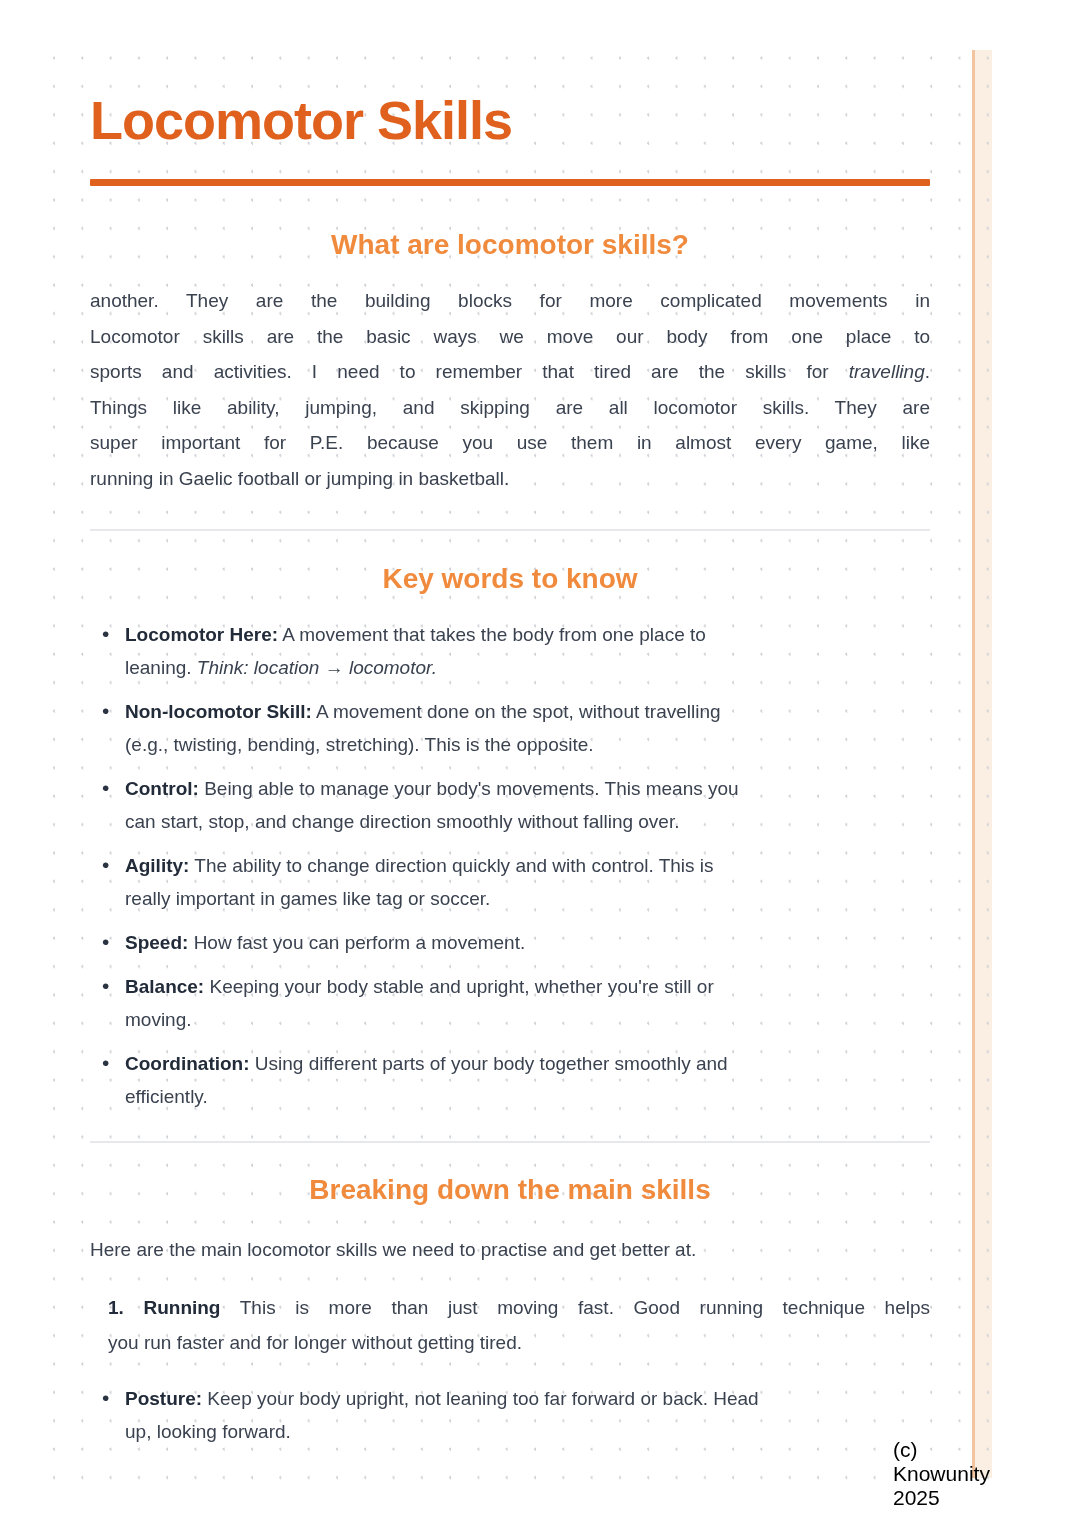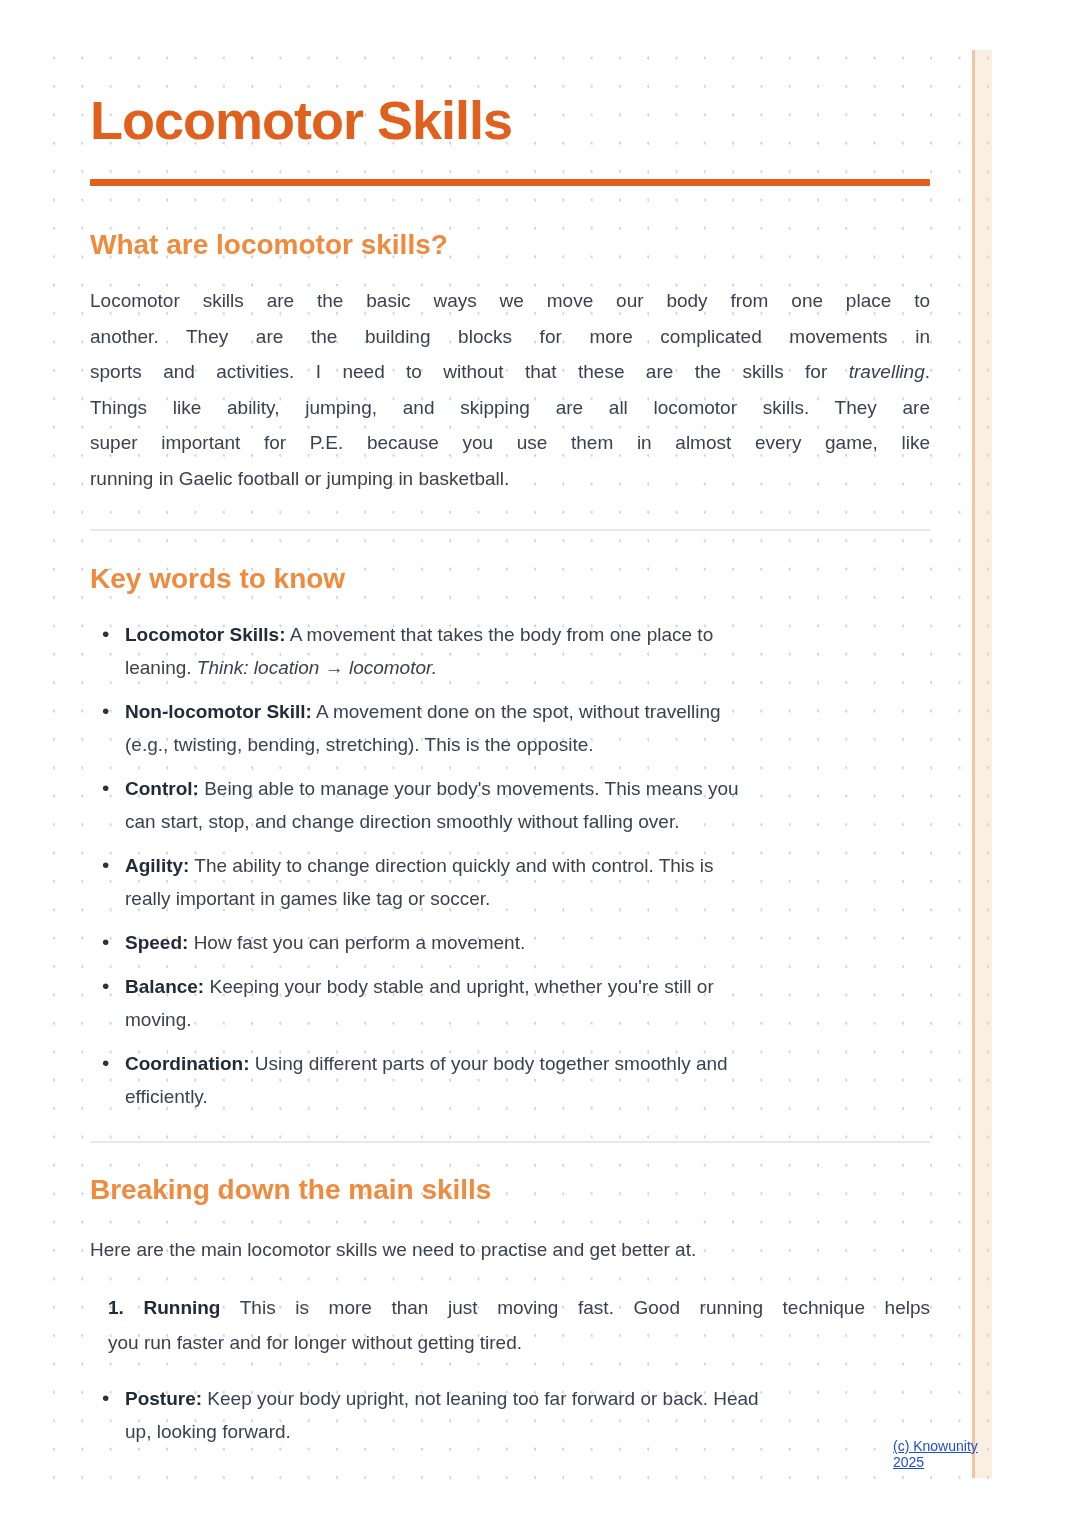--- a/index.html
+++ b/index.html
@@ -21,21 +21,21 @@
   }
   .content {
     position:absolute; left:90px; top:0; width:840px; z-index:2;
     color:#3A4250; font-size:19px;
   }
   h1 {
     margin:90px 0 0; font-size:54px; line-height:60px; font-weight:700;
     color:#E0611E; letter-spacing:-1px;
   }
   .rule { margin-top:29px; height:7px; background:#E0611E; border-radius:1px; }
-  h2 { font-size:28px; line-height:34px; font-weight:700; color:#F08A3D; margin:0; }
+  h2 { font-size:28px; line-height:34px; font-weight:700; color:#F08A3D; margin:0;text-align:center; }
   .h2-what  { margin-top:42px; }
   .h2-key   { margin-top:31px; }
   .h2-break { margin-top:30px; }
   .intro { margin-top:21px; }
   .intro .ln { line-height:35.5px; text-align:justify; text-align-last:justify; }
   .intro .ln.last { text-align-last:left; }
   hr.sep { border:none; border-top:2px solid #E7E8EB; margin:33px 0 0; }
   hr.sep2 { margin-top:28px; }
   ul.kw { list-style:none; margin:22px 0 0; padding:0; }
   ul.kw li { position:relative; padding-left:35px; line-height:33px; margin-bottom:11px; }
@@ -46,50 +46,50 @@
   ul.kw .l2 { display:block; }
   .b { font-weight:700; color:#222B39; }
   em { font-style:italic; }
   .lead { margin-top:26px; line-height:33px; }
   .skillp { margin-top:25px; }
   .skillp .ln { line-height:34.5px; text-align:justify; text-align-last:justify;margin-left:18px; }
   .skillp .ln.last { text-align-last:left; }
   ul.kw.post { margin-top:22px; }
   .watermark {
     position:absolute; left:893px; top:1438px; z-index:3;
-    font-size:14px; color:#1d4ed8;text-decoration:underline;
+    font-size:21px; color:#000000;
   }
 </style>
 </head>
 <body>
 
 <div class="page">
   <div class="strip"></div>
   <div class="dots"></div>
 
   <div class="content">
     <h1>Locomotor Skills</h1>
     <div class="rule"></div>
 
     <h2 class="h2-what">What are locomotor skills?</h2>
     <div class="intro">
+      <div class="ln">another. They are the building blocks for more complicated movements in</div>
       <div class="ln">Locomotor skills are the basic ways we move our body from one place to</div>
-      <div class="ln">another. They are the building blocks for more complicated movements in</div>
-      <div class="ln"><span>sports and activities. I need to without that these are the skills for </span><em>travelling</em><span>.</span></div>
+      <div class="ln"><span>sports and activities. I need to remember that tired are the skills for </span><em>travelling</em><span>.</span></div>
       <div class="ln">Things like ability, jumping, and skipping are all locomotor skills. They are</div>
       <div class="ln">super important for P.E. because you use them in almost every game, like</div>
       <div class="ln last">running in Gaelic football or jumping in basketball.</div>
     </div>
 
     <hr class="sep">
 
     <h2 class="h2-key">Key words to know</h2>
     <ul class="kw">
       <li>
-        <span class="b">Locomotor Skills:</span><span> A movement that takes the body from one place to</span>
+        <span class="b">Locomotor Here:</span><span> A movement that takes the body from one place to</span>
         <span class="l2"><span>leaning. </span><em>Think: location → locomotor.</em></span>
       </li>
       <li>
         <span class="b">Non-locomotor Skill:</span><span> A movement done on the spot, without travelling</span>
         <span class="l2">(e.g., twisting, bending, stretching). This is the opposite.</span>
       </li>
       <li>
         <span class="b">Control:</span><span> Being able to manage your body's movements. This means you</span>
         <span class="l2">can start, stop, and change direction smoothly without falling over.</span>
       </li>

